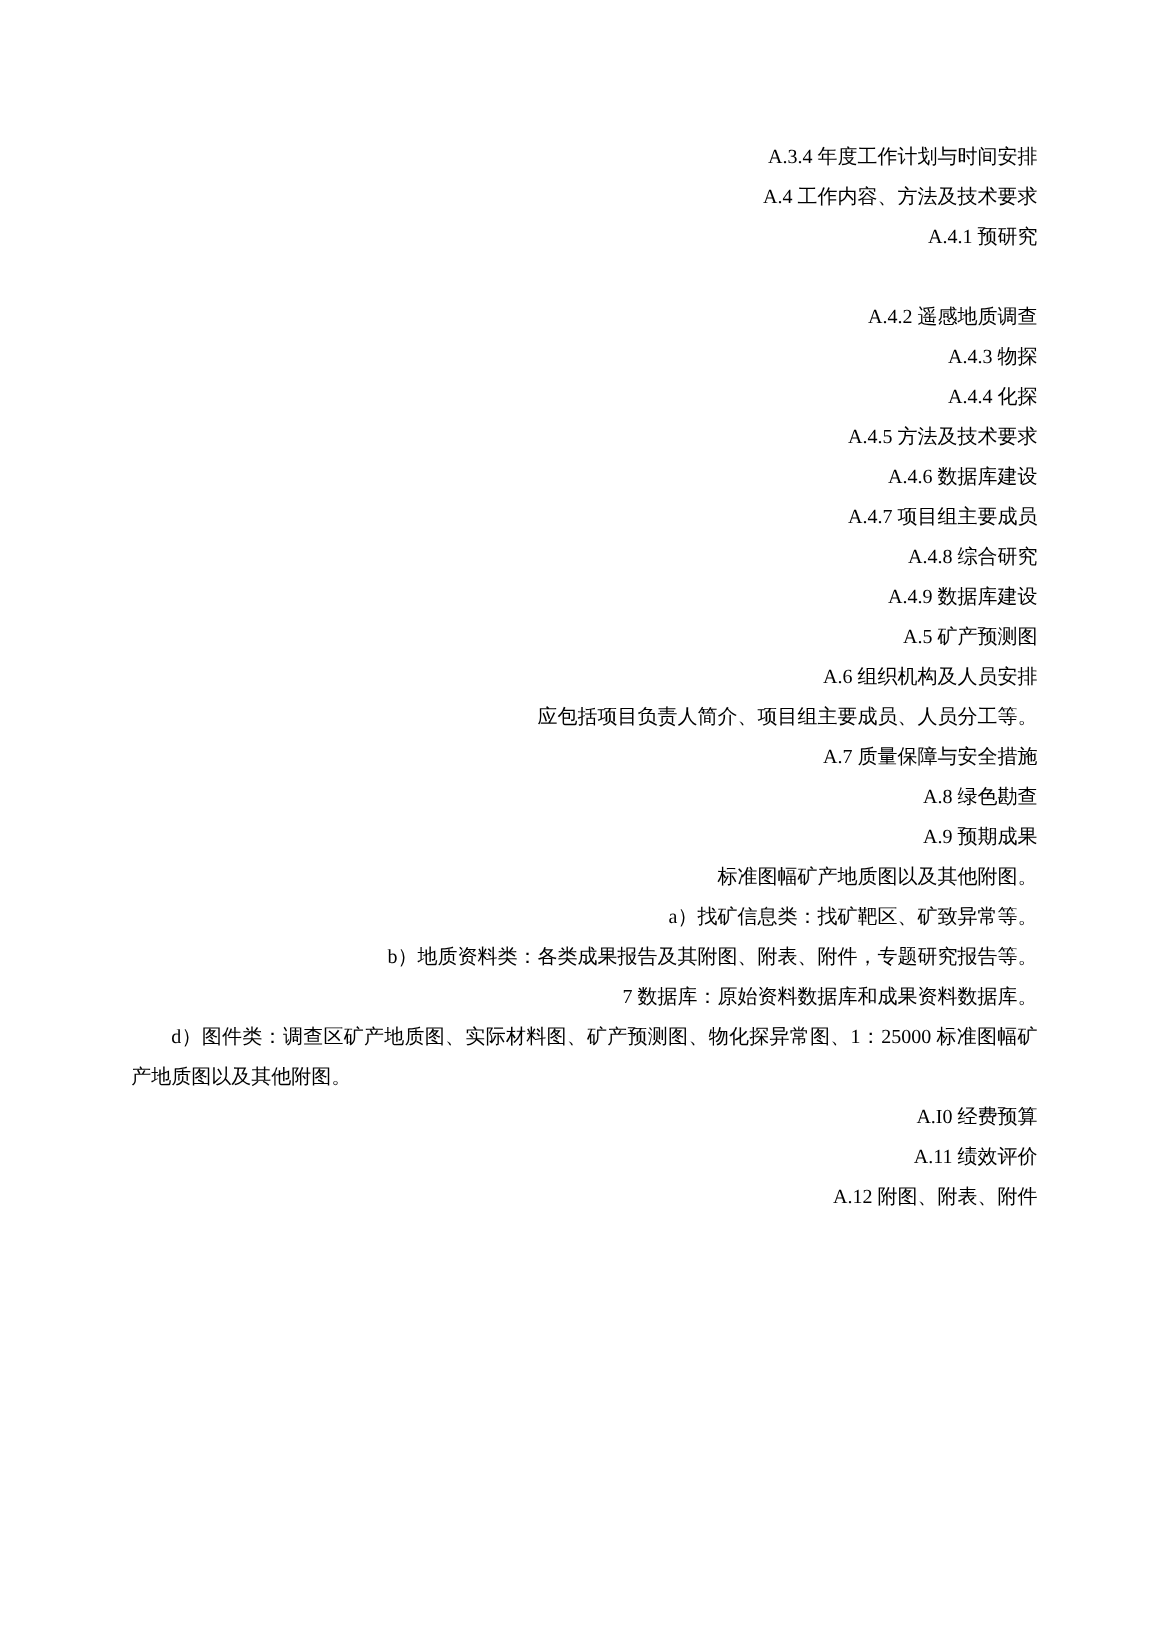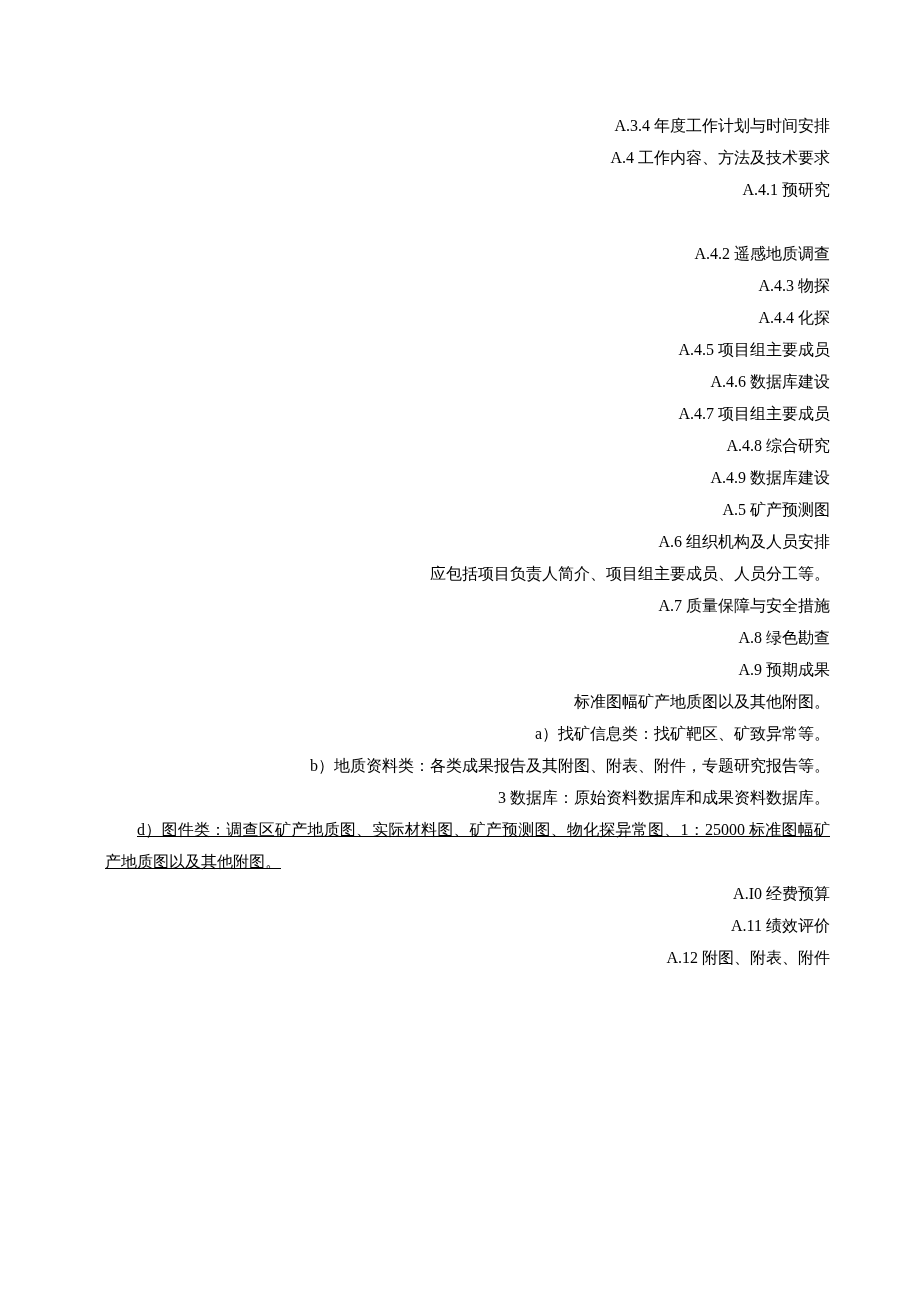--- a/index.html
+++ b/index.html
@@ -34,31 +34,31 @@
 </head>
 <body>
 
 <div class="line">A.3.4 年度工作计划与时间安排</div>
 <div class="line">A.4 工作内容、方法及技术要求</div>
 <div class="line">A.4.1 预研究</div>
 <div class="gap"></div>
 <div class="line">A.4.2 遥感地质调查</div>
 <div class="line">A.4.3 物探</div>
 <div class="line">A.4.4 化探</div>
-<div class="line">A.4.5 项目组主要成员</div>
+<div class="line">A.4.5 方法及技术要求</div>
 <div class="line">A.4.6 数据库建设</div>
 <div class="line">A.4.7 项目组主要成员</div>
 <div class="line">A.4.8 综合研究</div>
 <div class="line">A.4.9 数据库建设</div>
 <div class="line">A.5 矿产预测图</div>
 <div class="line">A.6 组织机构及人员安排</div>
 <div class="line indent-1">应包括项目负责人简介、项目组主要成员、人员分工等。</div>
 <div class="line">A.7 质量保障与安全措施</div>
 <div class="line">A.8 绿色勘查</div>
 <div class="line">A.9 预期成果</div>
 <div class="line indent-1">标准图幅矿产地质图以及其他附图。</div>
 <div class="line indent-1">a）找矿信息类：找矿靶区、矿致异常等。</div>
 <div class="line indent-1">b）地质资料类：各类成果报告及其附图、附表、附件，专题研究报告等。</div>
-<div class="line indent-1">3 数据库：原始资料数据库和成果资料数据库。</div>
-<div class="line justify" style="text-indent:2em;text-decoration:underline;">d）图件类：调查区矿产地质图、实际材料图、矿产预测图、物化探异常图、1：25000 标准图幅矿产地质图以及其他附图。</div>
+<div class="line indent-1">7 数据库：原始资料数据库和成果资料数据库。</div>
+<div class="line justify" style="text-indent:2em;">d）图件类：调查区矿产地质图、实际材料图、矿产预测图、物化探异常图、1：25000 标准图幅矿产地质图以及其他附图。</div>
 <div class="line">A.I0 经费预算</div>
 <div class="line">A.11 绩效评价</div>
 <div class="line">A.12 附图、附表、附件</div>
 
 </body></html>

